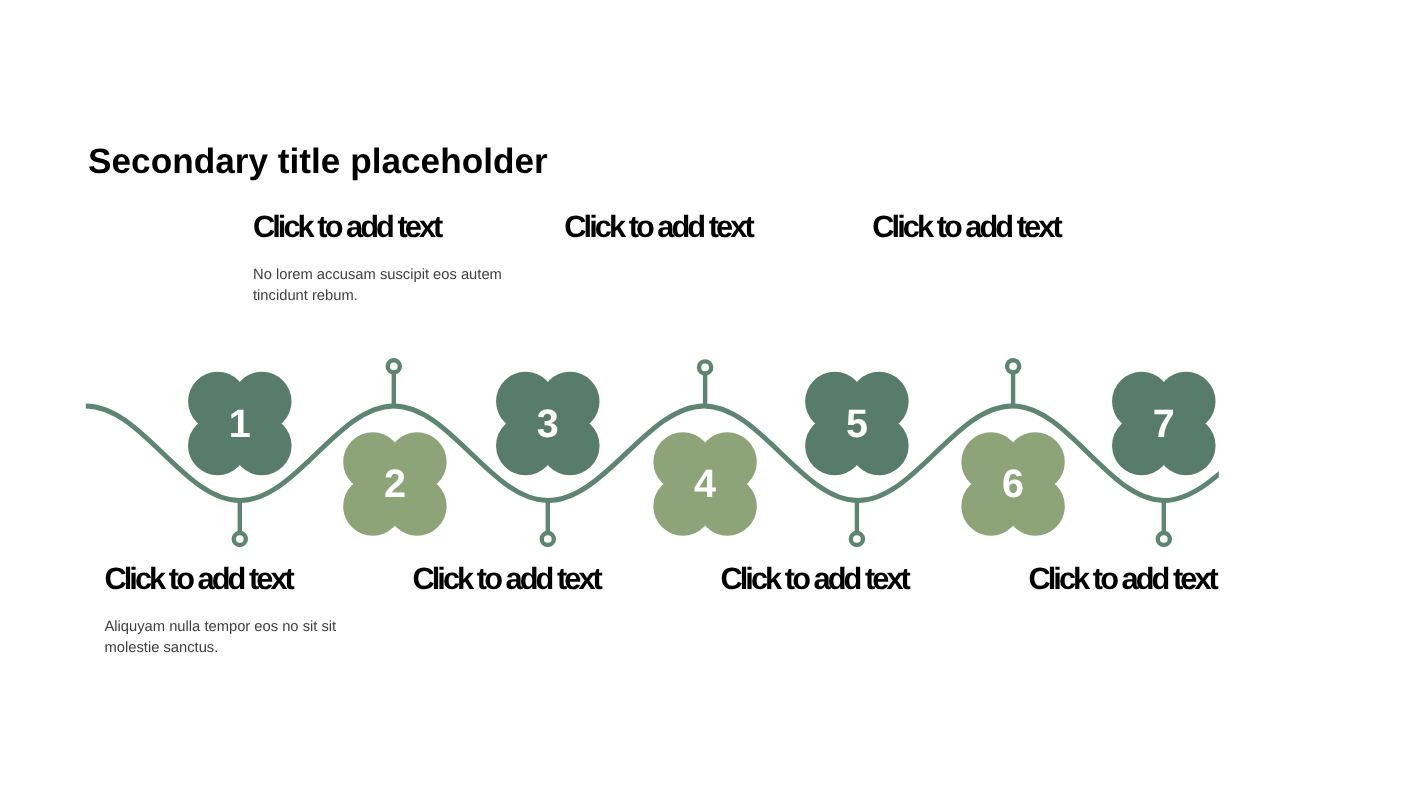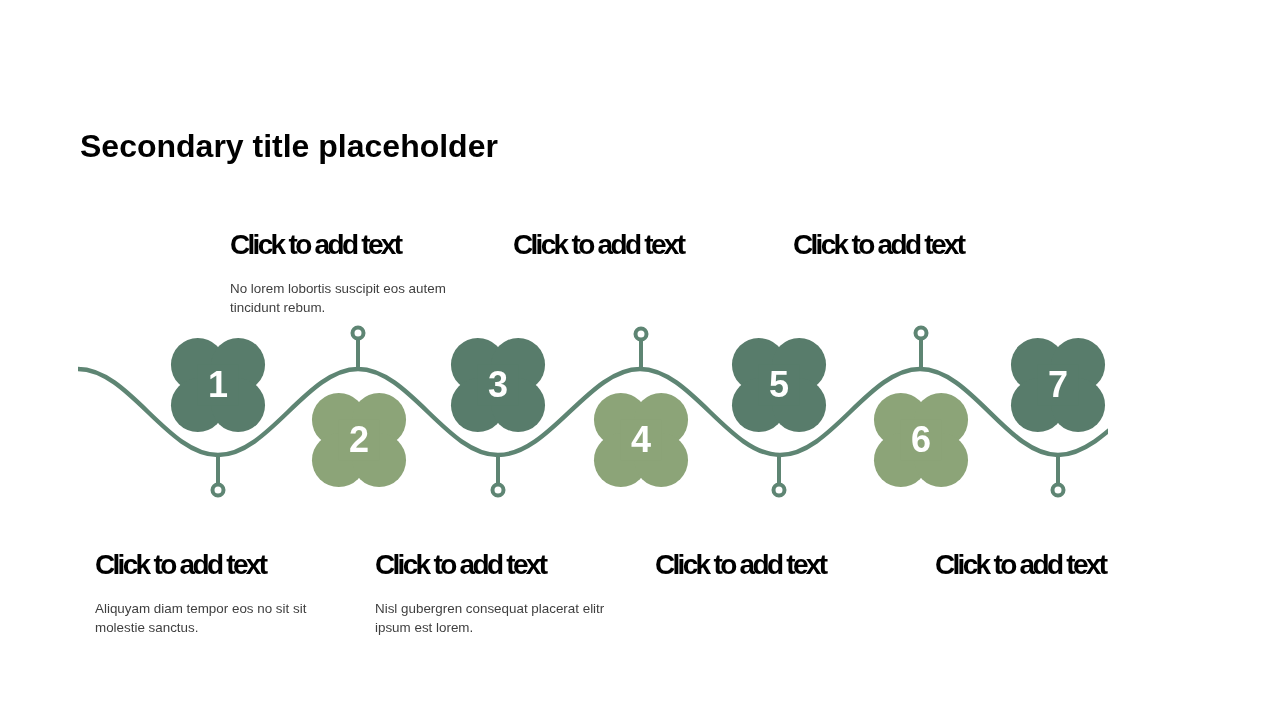--- a/index.html
+++ b/index.html
@@ -17,21 +17,20 @@
     left: 80px;
     top: 128px;
     font-size: 32px;
     line-height: 36px;
     font-weight: bold;
     color: #000000;
     white-space: nowrap;
   }
   .text-block {
     position: absolute;
-    margin-top: 39px;
   }
   .text-block .tb-heading {
     display: inline-block;
     font-size: 28px;
     line-height: 28px;
     font-weight: bold;
     letter-spacing: -2.7px;
     color: #000000;
     white-space: nowrap;
   }
@@ -109,21 +108,21 @@
 </style>
 </head>
 <body>
 
 <div class="slide">
 
   <h1 class="slide-title">Secondary title placeholder</h1>
 
   <div class="text-block tb-top-1">
     <span class="tb-heading">Click to add text</span>
-    <span class="tb-body">No lorem lobortis suscipit eos autem tincidunt rebum.</span>
+    <span class="tb-body">No lorem accusam suscipit eos autem tincidunt rebum.</span>
   </div>
   <div class="text-block tb-top-2">
     <span class="tb-heading">Click to add text</span>
   </div>
   <div class="text-block tb-top-3">
     <span class="tb-heading">Click to add text</span>
   </div>
 
   <svg class="wave-canvas" viewBox="0 0 1280 720" xmlns="http://www.w3.org/2000/svg">
     <path class="wave-path" d="M 78 369
@@ -235,25 +234,24 @@
           <circle cx="-21" cy="21" r="28"></circle>
           <circle cx="21" cy="21" r="28"></circle>
           <rect x="-21" y="-21" width="42" height="42"></rect>
         </g>
       </svg>
     <span class="ms-number">7</span>
   </div>
 
   <div class="text-block tb-bot-1">
     <span class="tb-heading">Click to add text</span>
-    <span class="tb-body">Aliquyam diam tempor eos no sit sit molestie sanctus.</span>
+    <span class="tb-body">Aliquyam nulla tempor eos no sit sit molestie sanctus.</span>
   </div>
   <div class="text-block tb-bot-2">
     <span class="tb-heading">Click to add text</span>
-    <span class="tb-body">Nisl gubergren consequat placerat elitr ipsum est lorem.</span>
   </div>
   <div class="text-block tb-bot-3">
     <span class="tb-heading">Click to add text</span>
   </div>
   <div class="text-block tb-bot-4">
     <span class="tb-heading">Click to add text</span>
   </div>
 
 </div>
 

